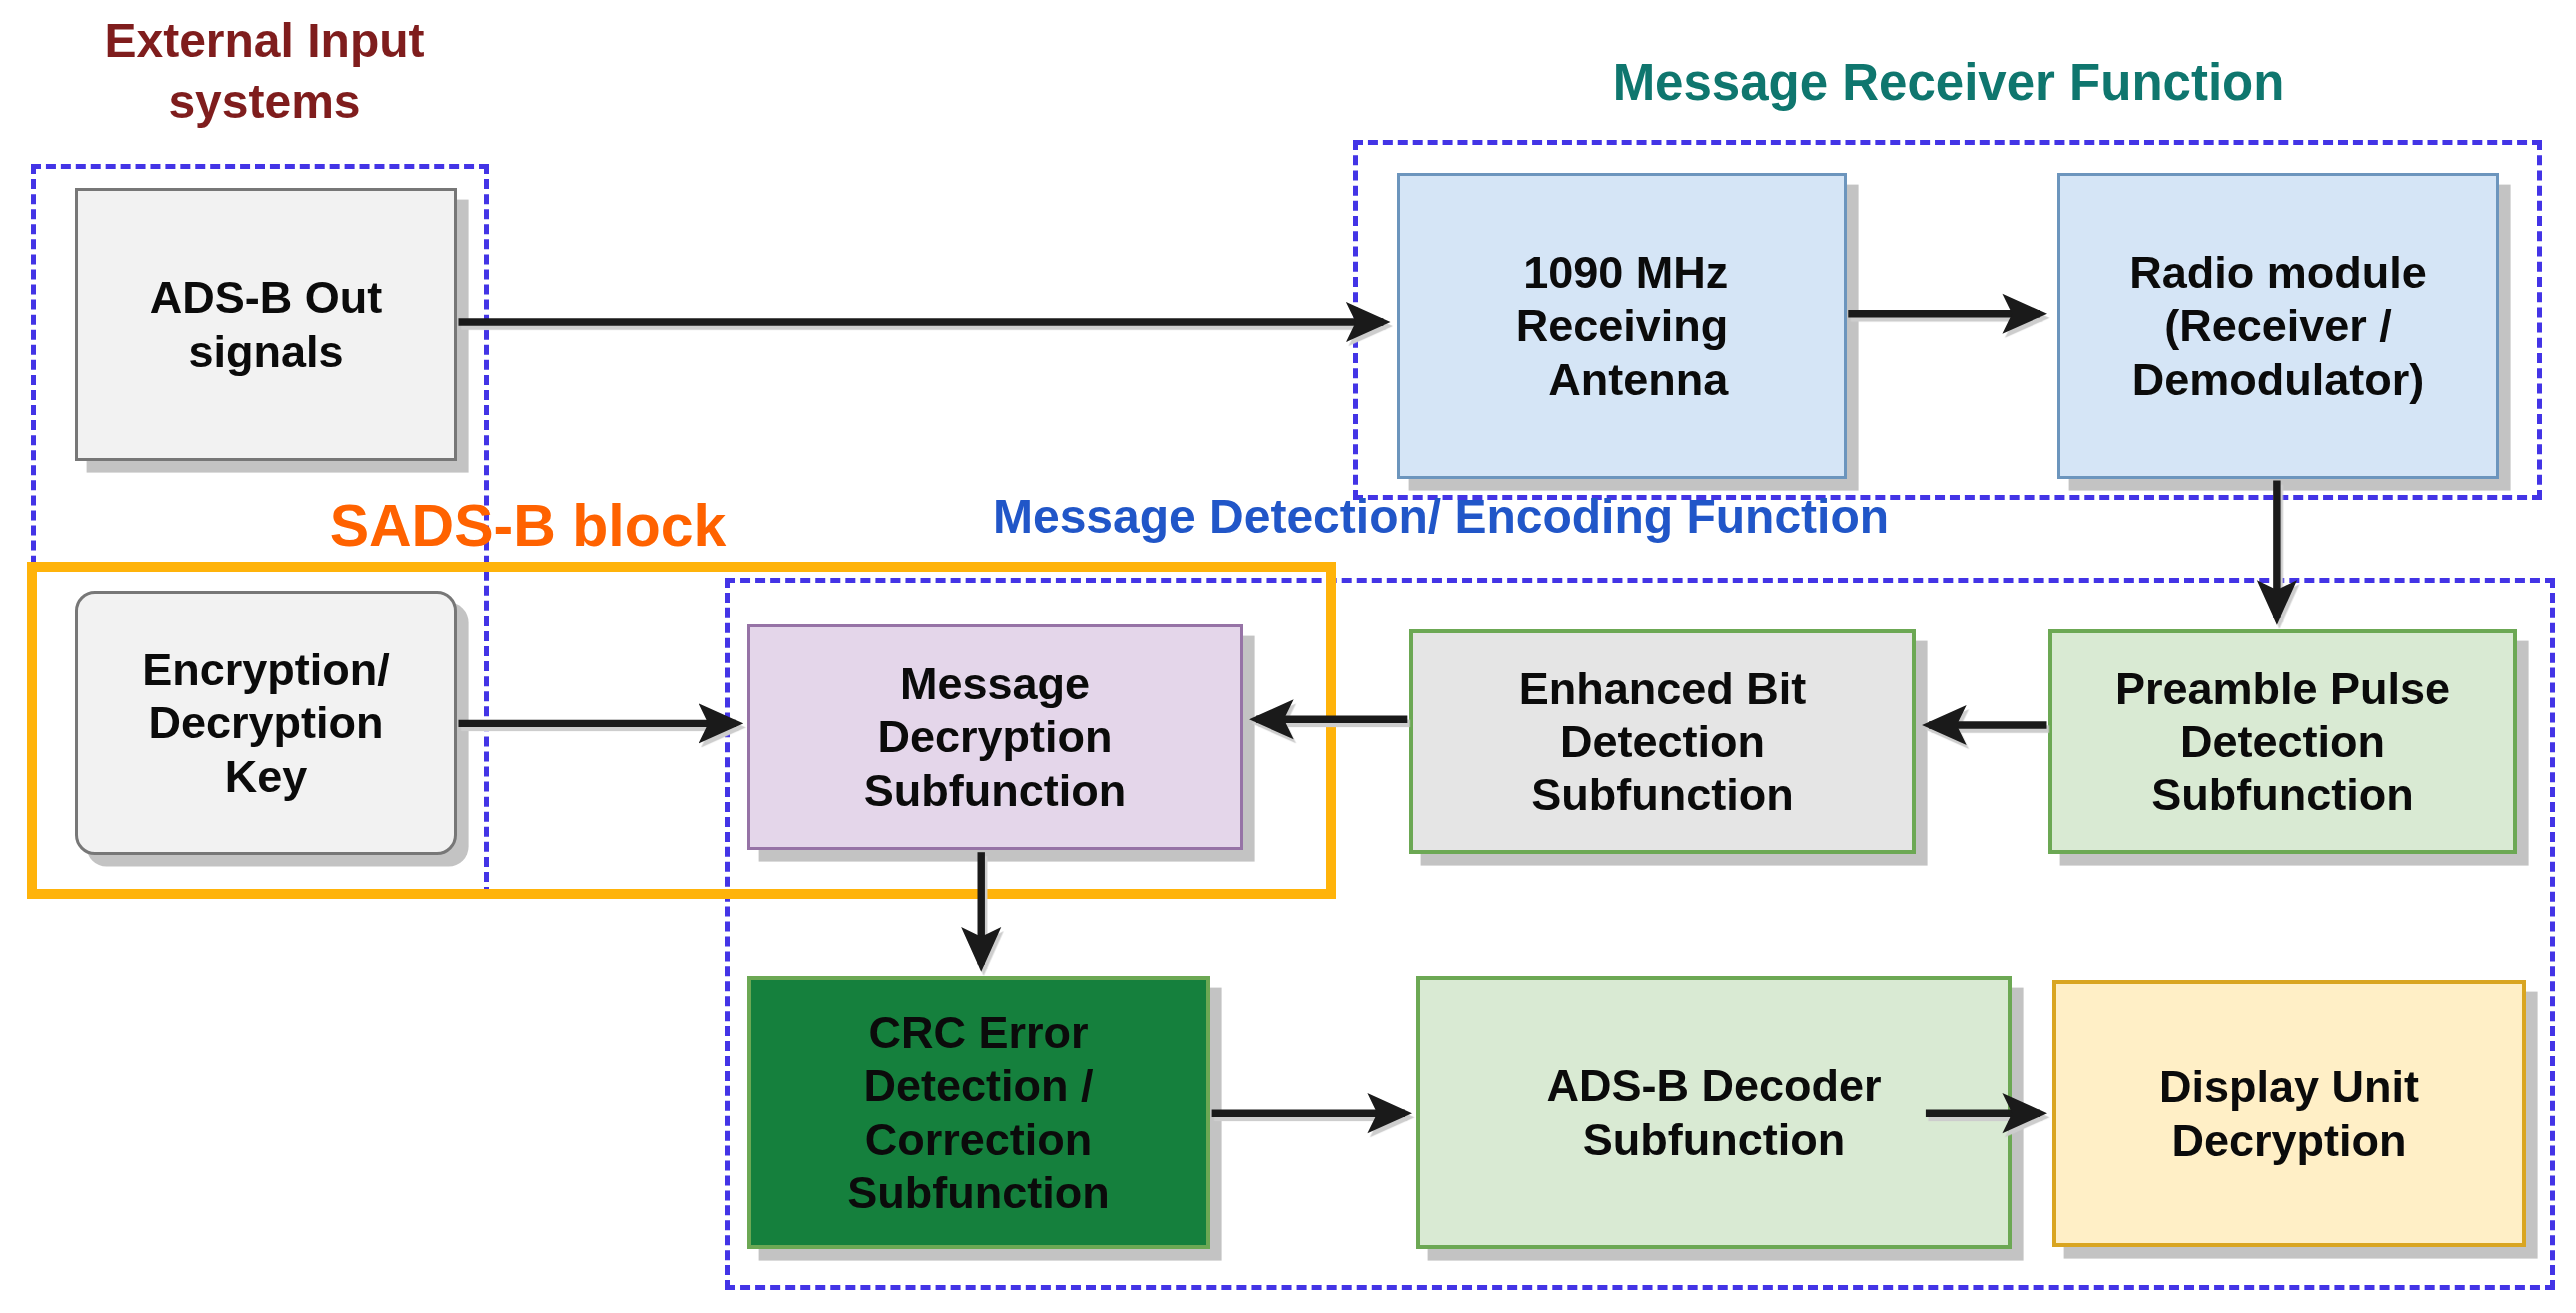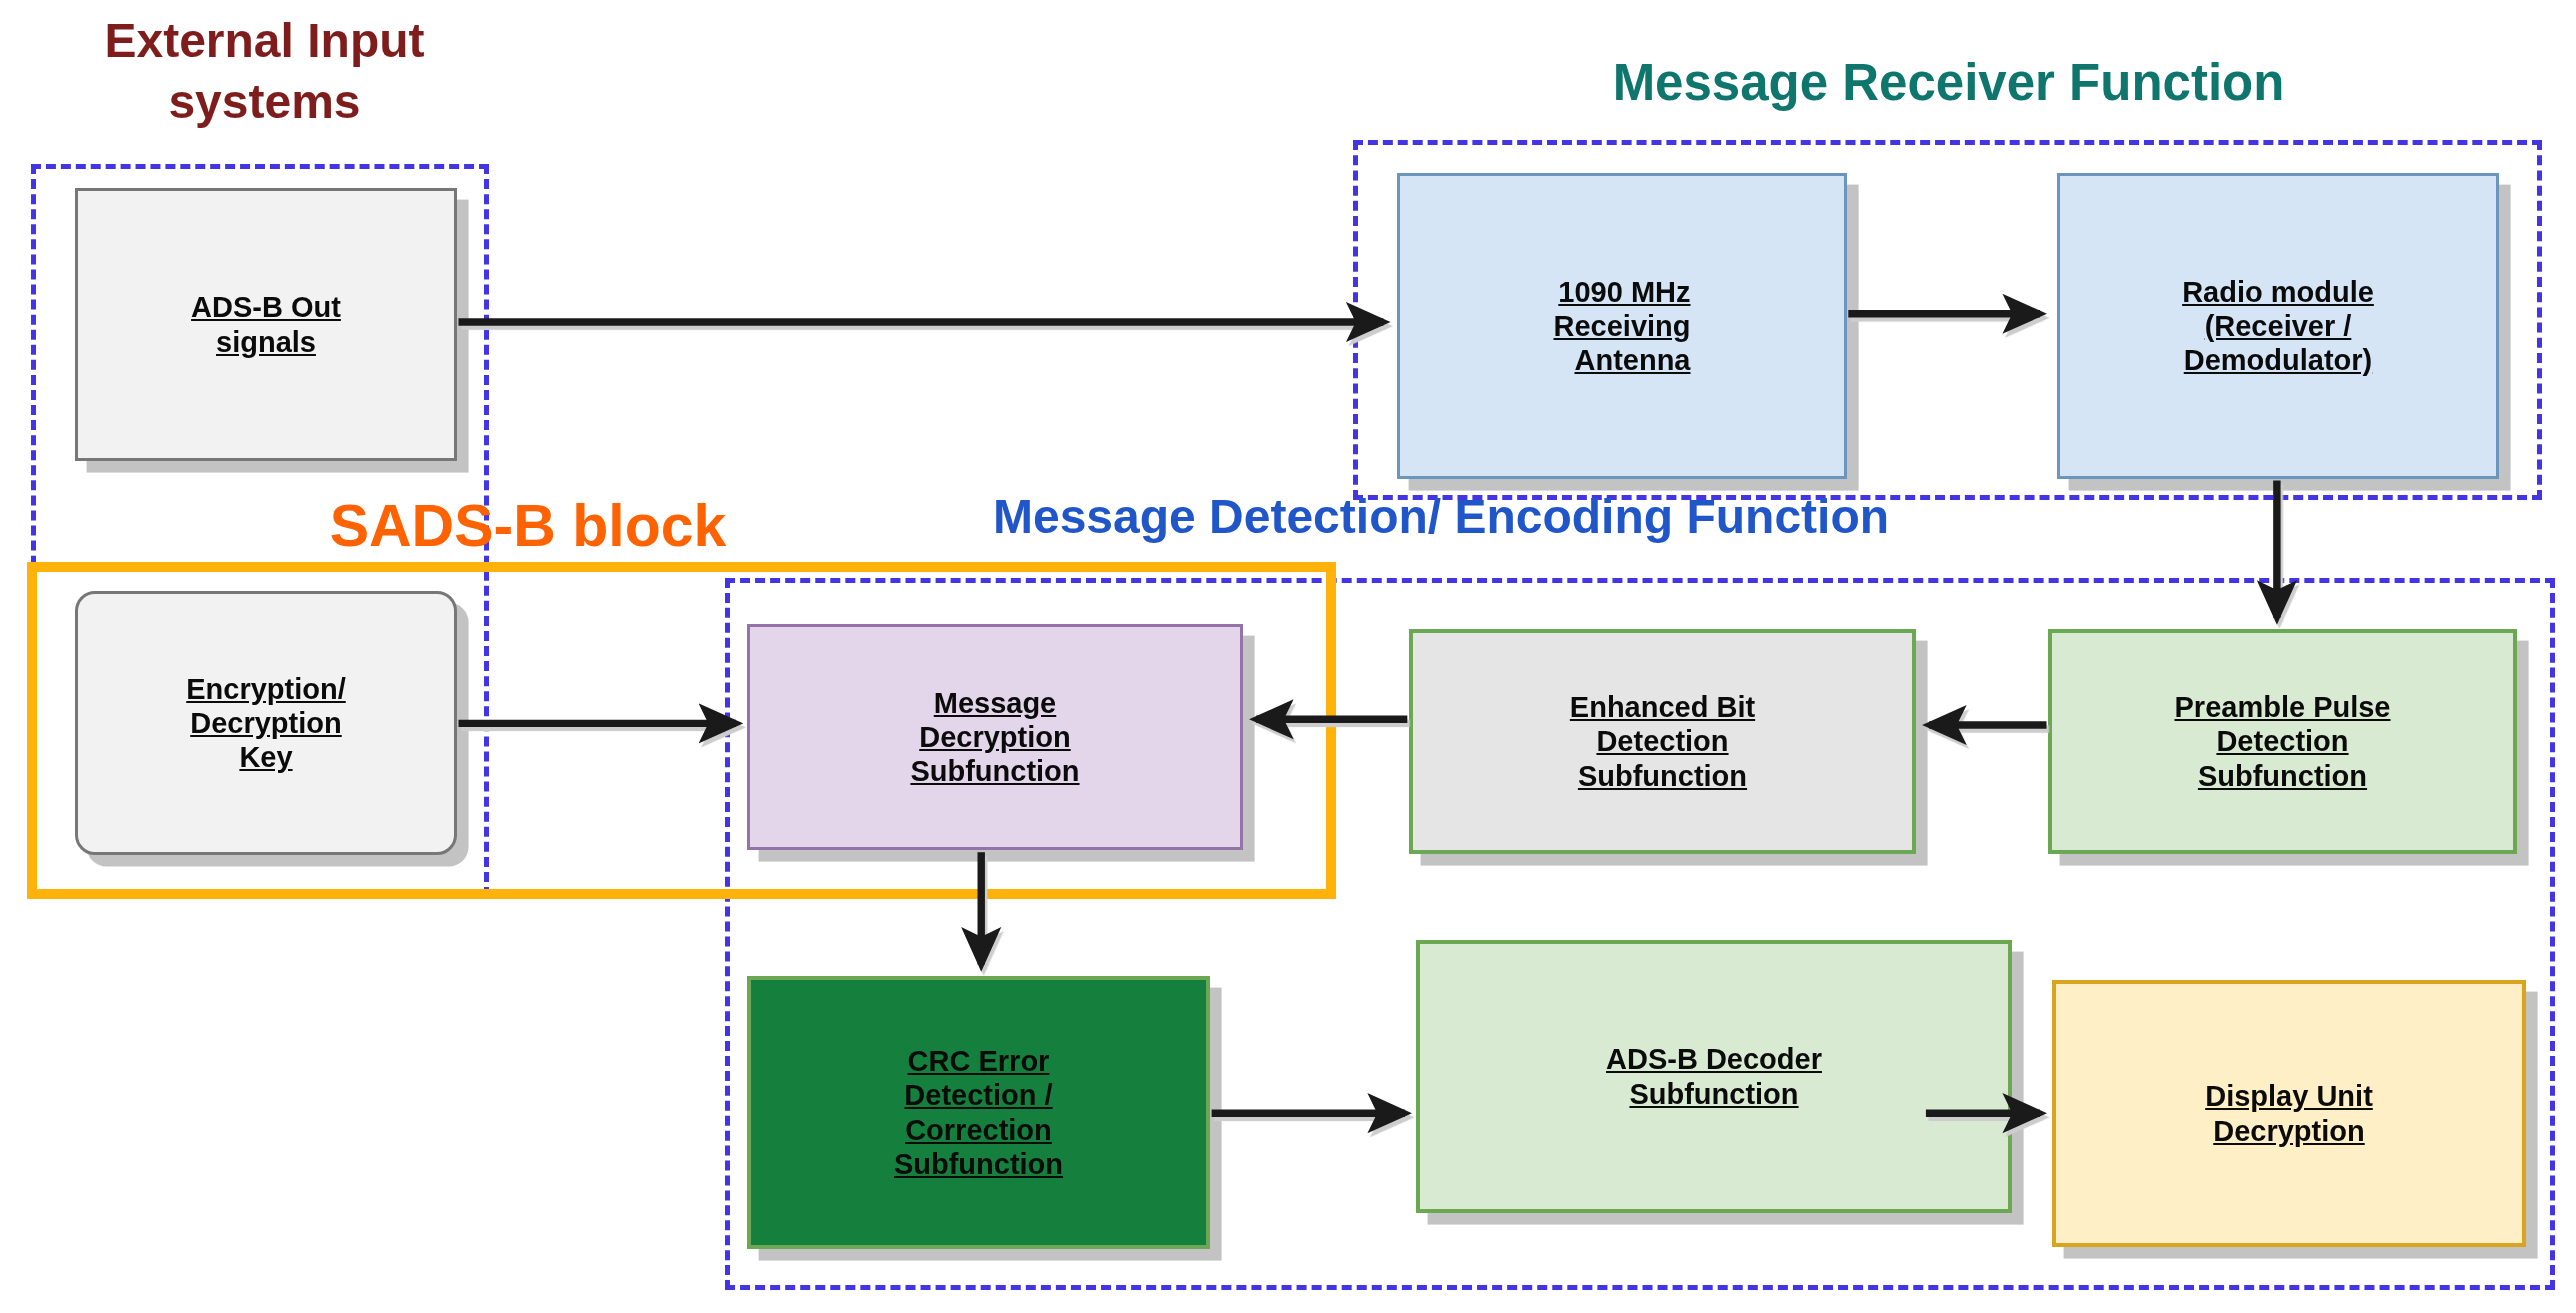--- a/index.html
+++ b/index.html
@@ -39,38 +39,37 @@
   #lbl-detection { left: 743px;  top: 489px; width: 1396px; font-size: 48px; }
   
   .node {
     position: absolute;
     box-sizing: border-box;
     display: flex;
     align-items: center;
     justify-content: center;
     text-align: center;
     font-weight: bold;
-    font-size: 29px;
+    font-size: 45px;
     line-height: 1.18;
     color: #0b0b0b;
     white-space: pre-line;
     border: 3.3px solid #777;
     box-shadow: 11.6px 11.6px 0 #c3c3c3;
-    text-decoration: underline;
   }
   .node.b5 { border-width: 4.1px; }
   #n-adsb-out   { left: 75px;   top: 188px;  width: 382px; height: 273px; }
   #n-enc-key    { left: 75px;   top: 591px;  width: 382px; height: 264px; }
   #n-antenna    { left: 1397px; top: 173px;  width: 450px; height: 306px; }
   #n-radio      { left: 2057px; top: 173px;  width: 442px; height: 306px; }
   #n-decrypt    { left: 747px;  top: 624px;  width: 496px; height: 226px; }
   #n-enhanced   { left: 1409px; top: 629px;  width: 507px; height: 225px; }
   #n-preamble   { left: 2048px; top: 629px;  width: 469px; height: 225px; }
   #n-crc        { left: 747px;  top: 976px; width: 463px; height: 273px; }
-  #n-decoder    { left: 1416px; top: 940px; width: 596px; height: 273px; }
+  #n-decoder    { left: 1416px; top: 976px; width: 596px; height: 273px; }
   #n-display    { left: 2052px; top: 980px; width: 474px; height: 267px; }
   
   #arrows {
     position: absolute;
     left: 0; top: 0;
     pointer-events: none;
   }
   #arrows g { filter: drop-shadow(3px 5px 0px #cdcdcd); }
 </style>
 </head>

